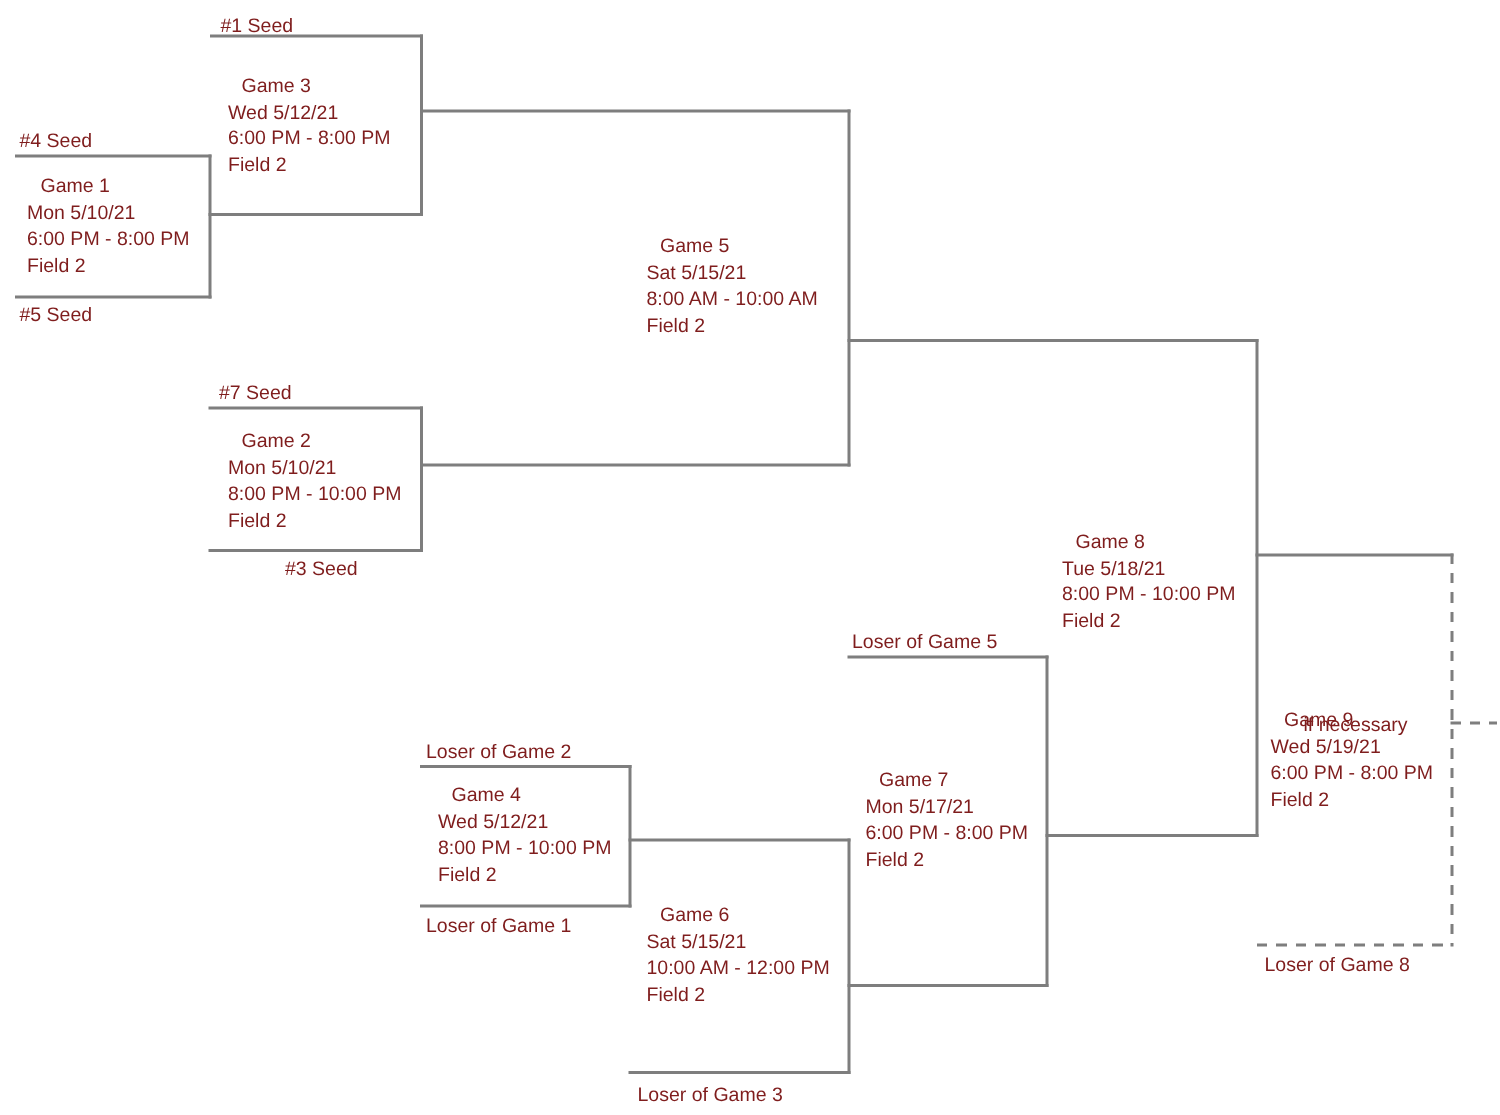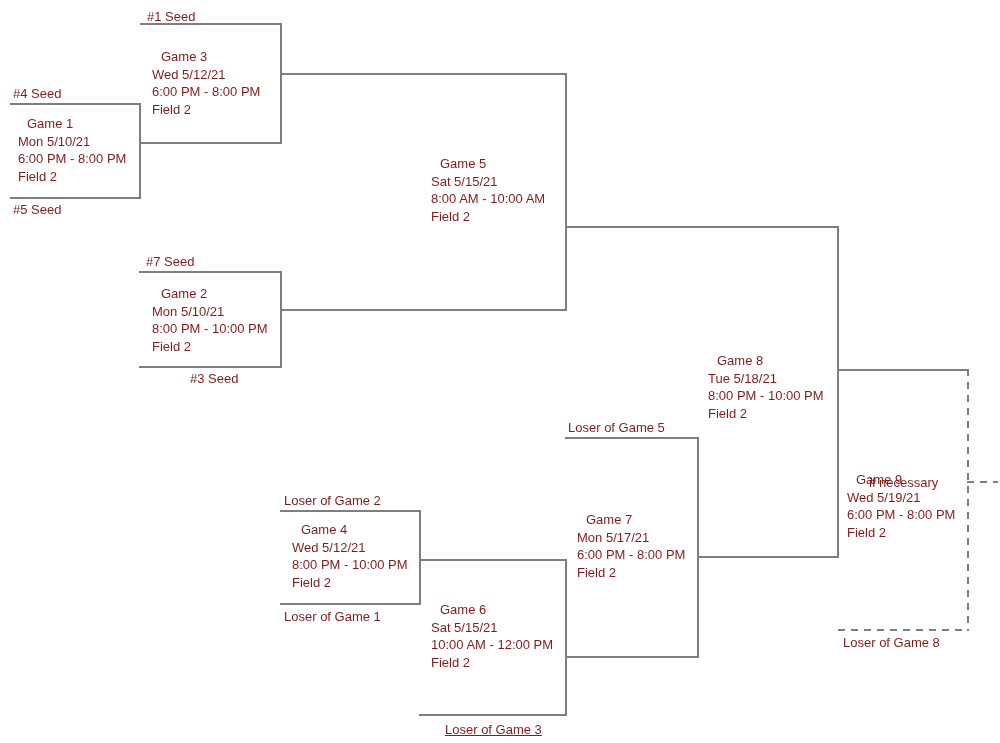--- a/index.html
+++ b/index.html
@@ -84,21 +84,21 @@
   <div class="hline dashed" style="left:838px; top:629px; width:130px;"></div>
   <div class="hline dashed" style="left:967px; top:481px; width:31px;"></div>
 
   <div class="slot-label" style="left:147px; top:9px;">#1 Seed</div>
   <div class="slot-label" style="left:13px;  top:86px;">#4 Seed</div>
   <div class="slot-label" style="left:13px;  top:202px;">#5 Seed</div>
   <div class="slot-label" style="left:146px; top:254px;">#7 Seed</div>
   <div class="slot-label" style="left:146px; top:371px;margin-left:44px;">#3 Seed</div>
   <div class="slot-label" style="left:284px; top:493px;">Loser of Game 2</div>
   <div class="slot-label" style="left:284px; top:609px;">Loser of Game 1</div>
-  <div class="slot-label" style="left:445px; top:722px;text-decoration:underline;">Loser of Game 3</div>
+  <div class="slot-label" style="left:425px; top:722px;">Loser of Game 3</div>
   <div class="slot-label" style="left:568px; top:420px;">Loser of Game 5</div>
   <div class="slot-label" style="left:843px; top:635px;">Loser of Game 8</div>
   <div class="slot-label" style="left:869px; top:447px;margin-top:28px;">if necessary</div>
 
   <div class="game" style="left:18px; top:115px;">
     <div class="gtitle">Game 1</div>
     <div class="gline">Mon 5/10/21</div>
     <div class="gline">6:00 PM - 8:00 PM</div>
     <div class="gline">Field 2</div>
   </div>

